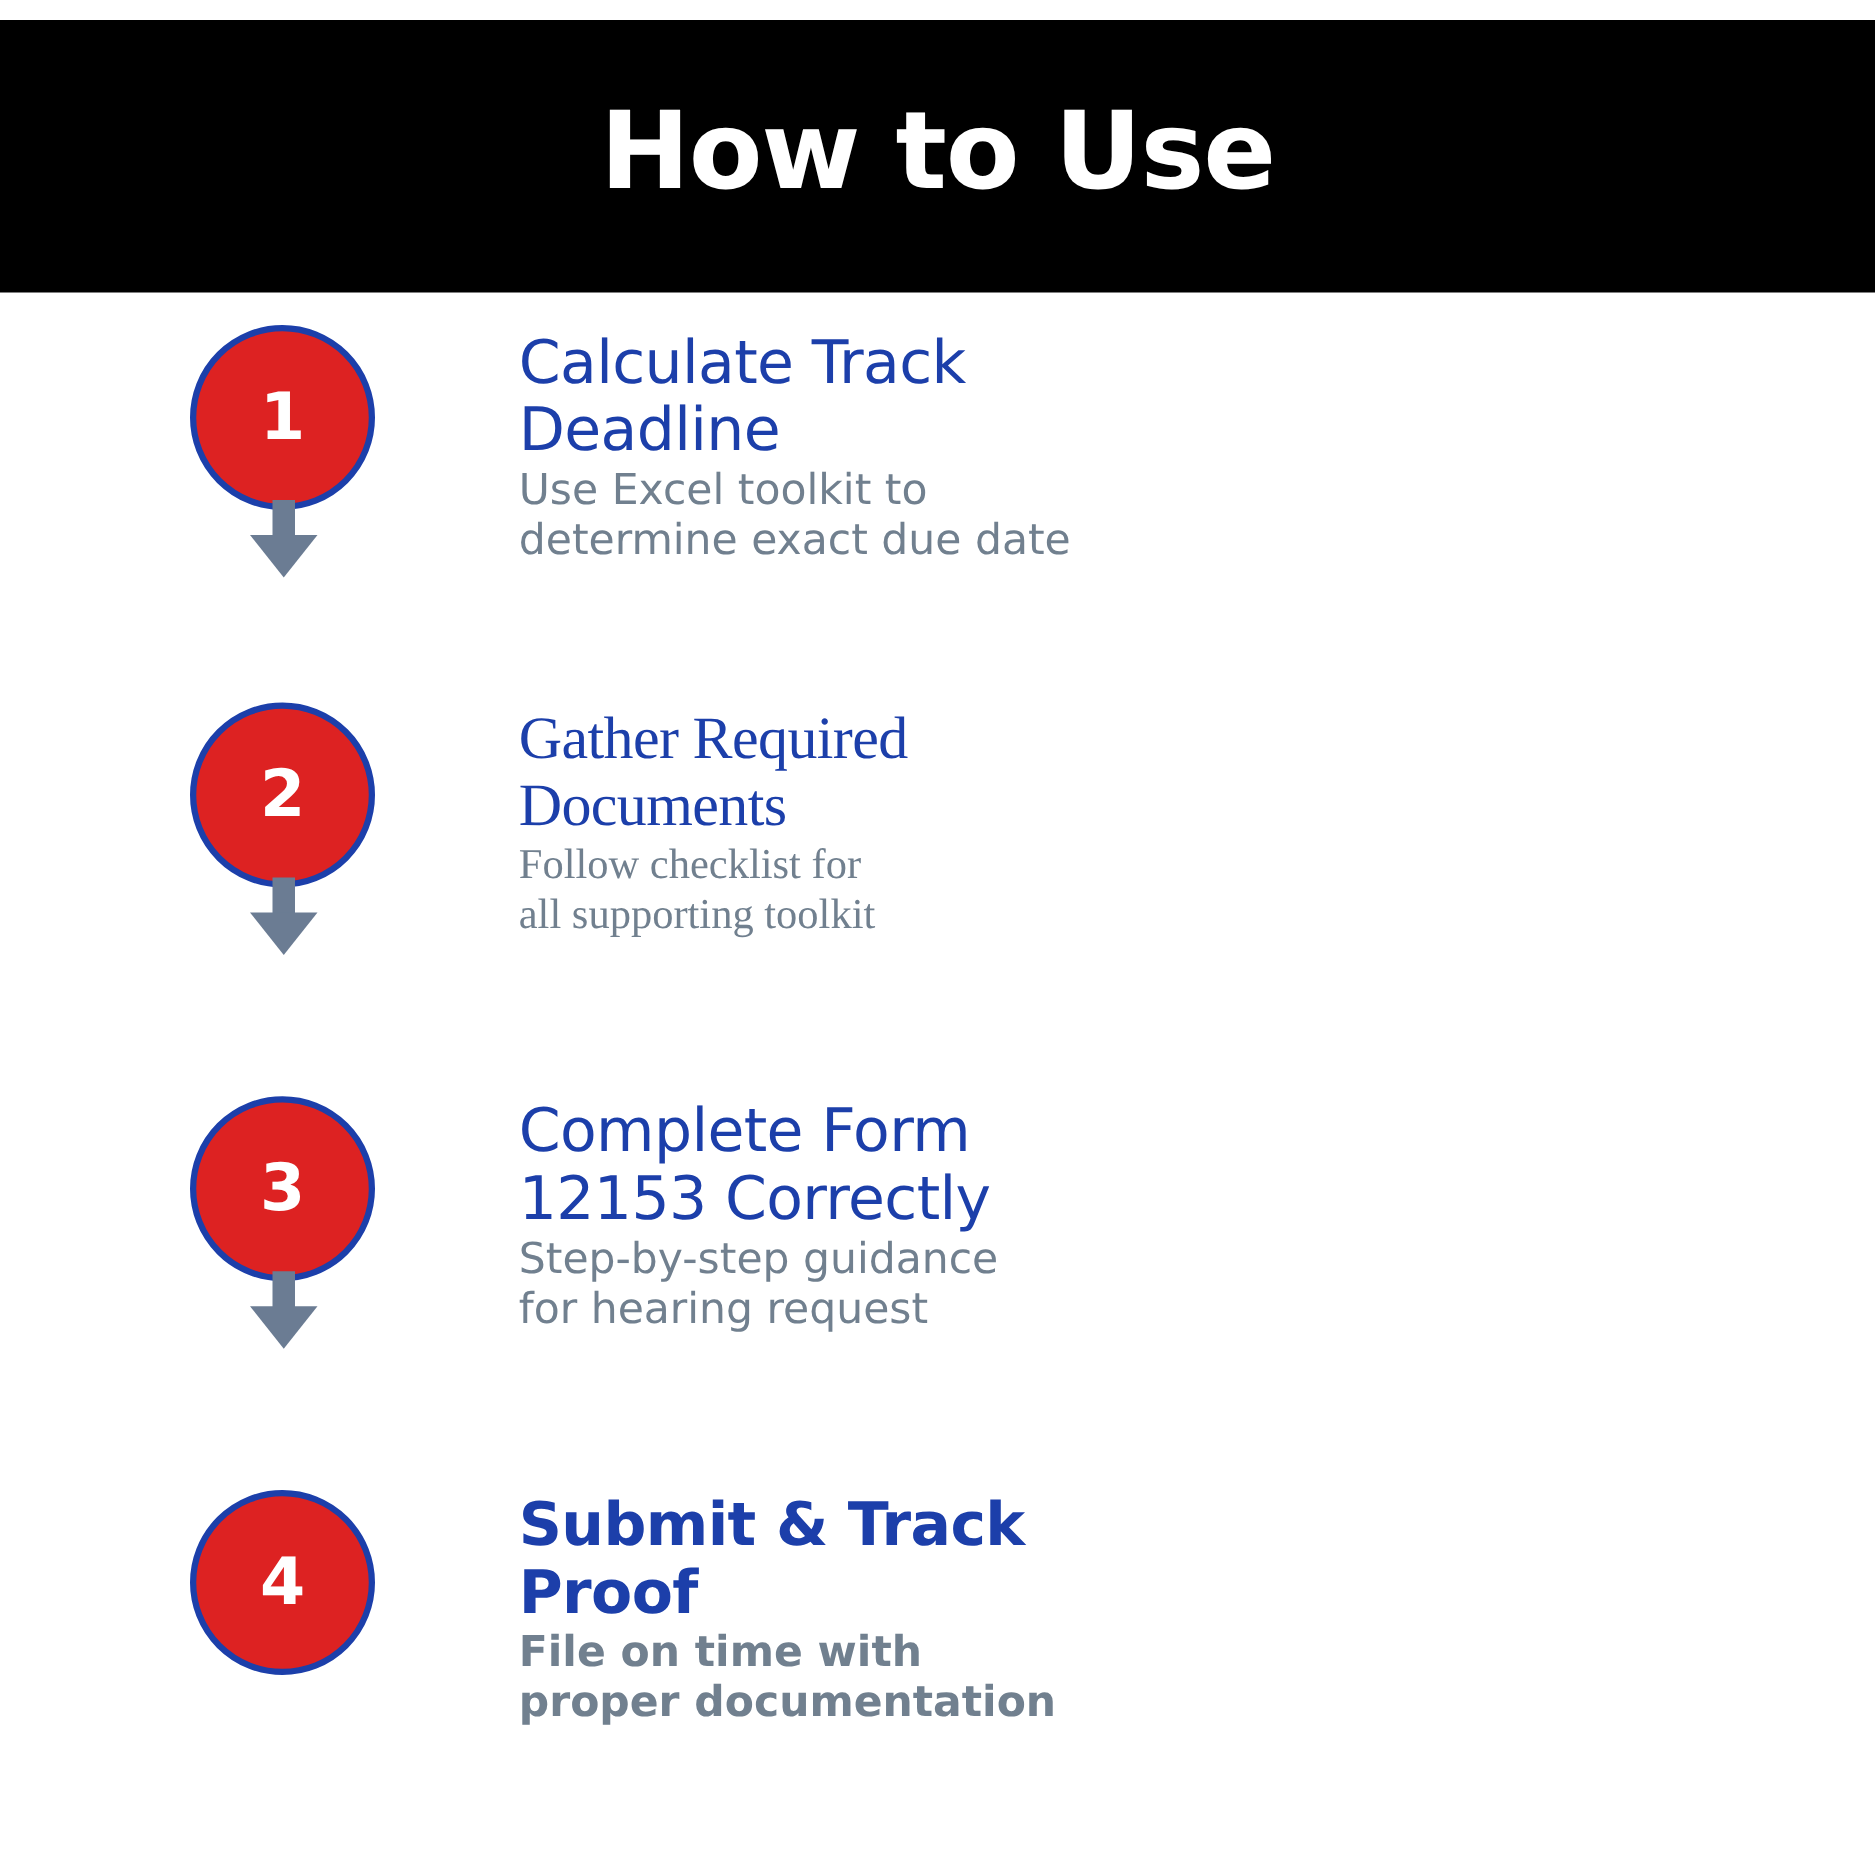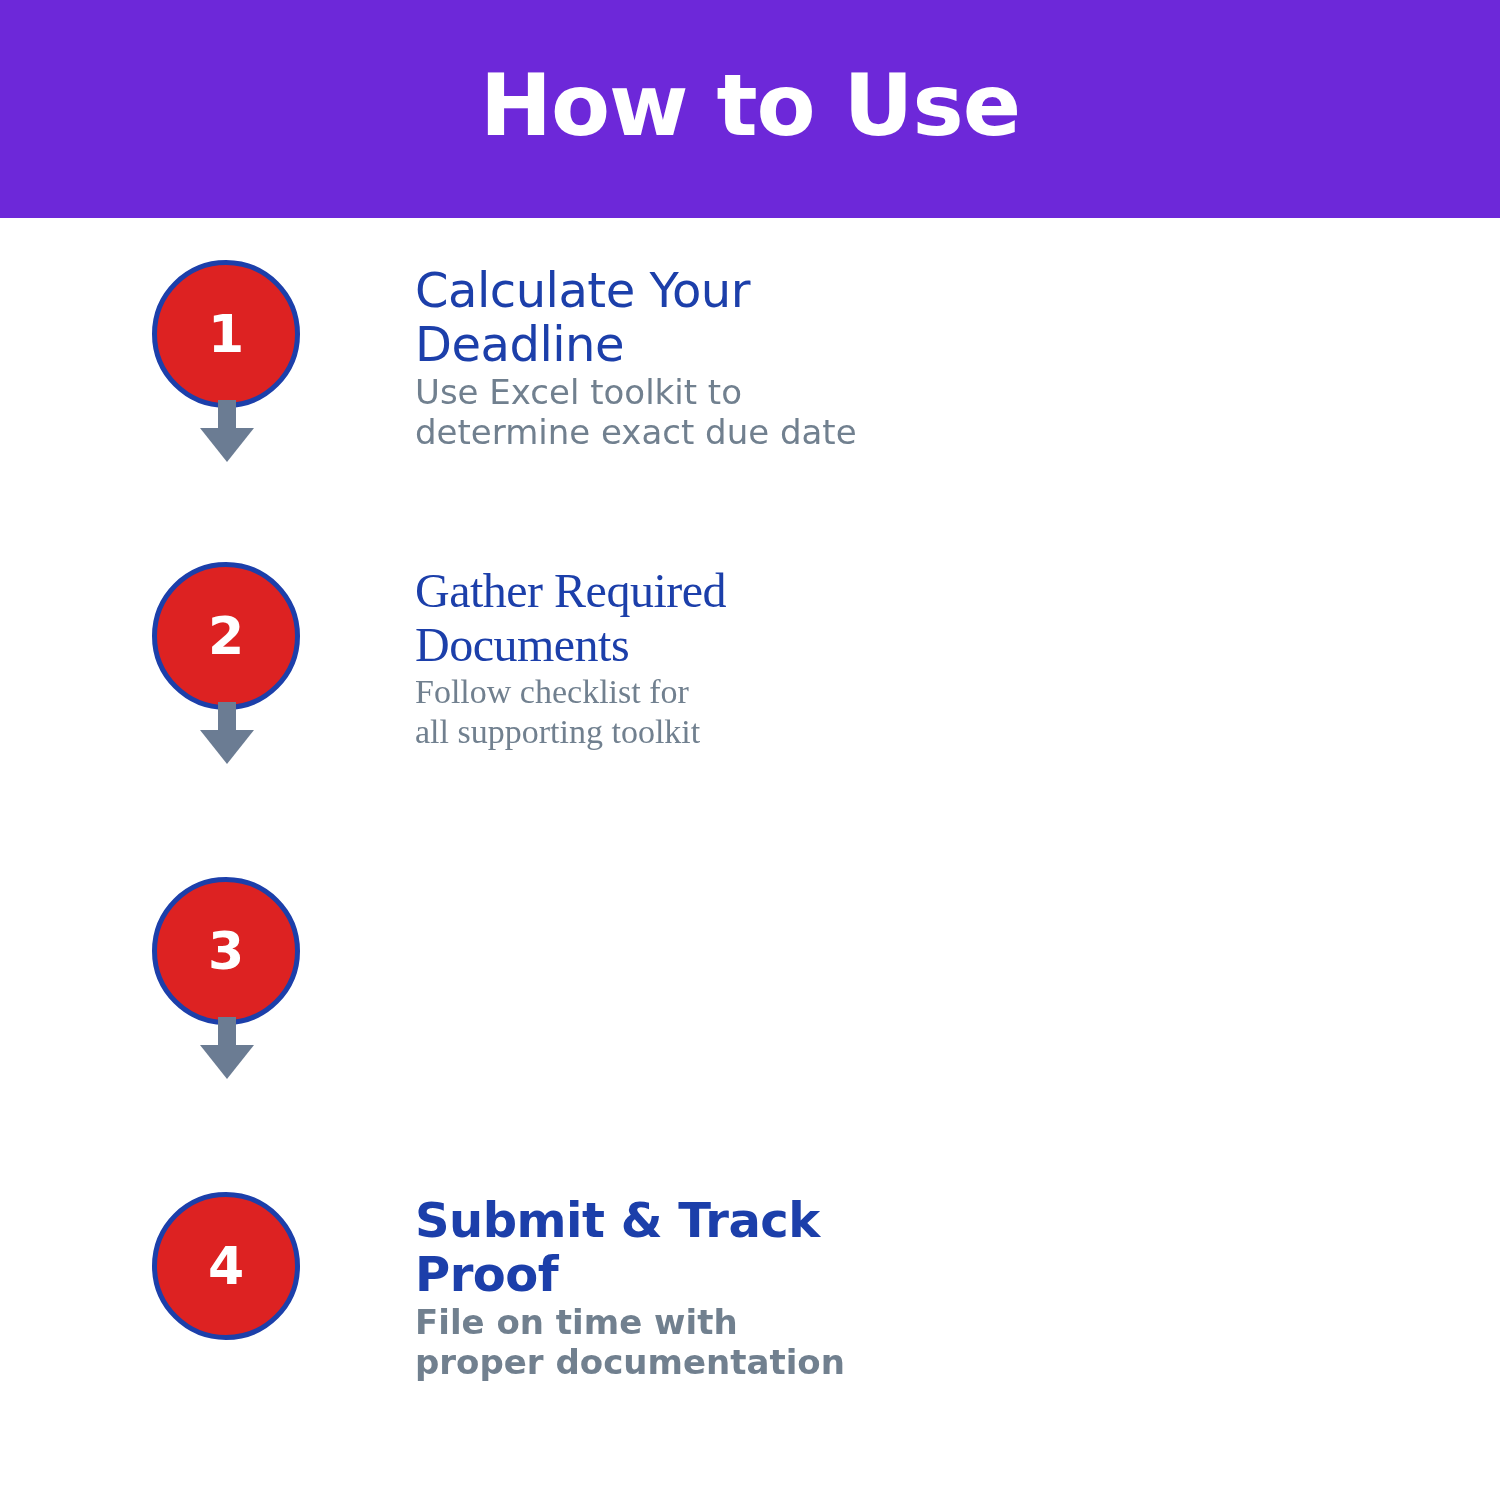--- a/index.html
+++ b/index.html
@@ -15,24 +15,24 @@
   }
   .page {
     position: relative;
     width: 1500px;
     height: 1500px;
     background: #ffffff;
   }
   .header-band {
     position: absolute;
     left: 0;
-    top: 0;
+    top: 16px;
     width: 1500px;
     height: 218px;
-    background: #6d28d9;
+    background: #000000;
   }
   .header-title {
     position: absolute;
     left: 0;
     top: 0;
     width: 1500px;
     height: 218px;
     display: flex;
     align-items: center;
     justify-content: center;
@@ -139,21 +139,21 @@
       <div class="badge-col" style="top:42px;">
         <div class="badge">
           <span>1</span>
         </div>
         <div class="arrow-down">
           <div class="stem"></div>
           <div class="head"></div>
         </div>
       </div>
       <div class="text-col" style="top:46px;">
-        <div class="step-title">Calculate Your Deadline</div>
+        <div class="step-title">Calculate Track Deadline</div>
         <div class="step-desc">Use Excel toolkit to
 determine exact due date</div>
       </div>
     </div>
 
     <div class="step" style="height:315px;">
       <div class="badge-col" style="top:44px;">
         <div class="badge">
           <span>2</span>
         </div>
@@ -172,20 +172,25 @@
     <div class="step" style="height:315px;">
       <div class="badge-col" style="top:44px;">
         <div class="badge">
           <span>3</span>
         </div>
         <div class="arrow-down">
           <div class="stem"></div>
           <div class="head"></div>
         </div>
       </div>
+      <div class="text-col" style="top:46px;">
+        <div class="step-title">Complete Form 12153 Correctly</div>
+        <div class="step-desc">Step-by-step guidance
+for hearing request</div>
+      </div>
     </div>
 
     <div class="step" style="height:300px;">
       <div class="badge-col" style="top:44px;">
         <div class="badge">
           <span>4</span>
         </div>
       </div>
       <div class="text-col" style="top:46px;font-weight:bold;">
         <div class="step-title">Submit &amp; Track Proof</div>

